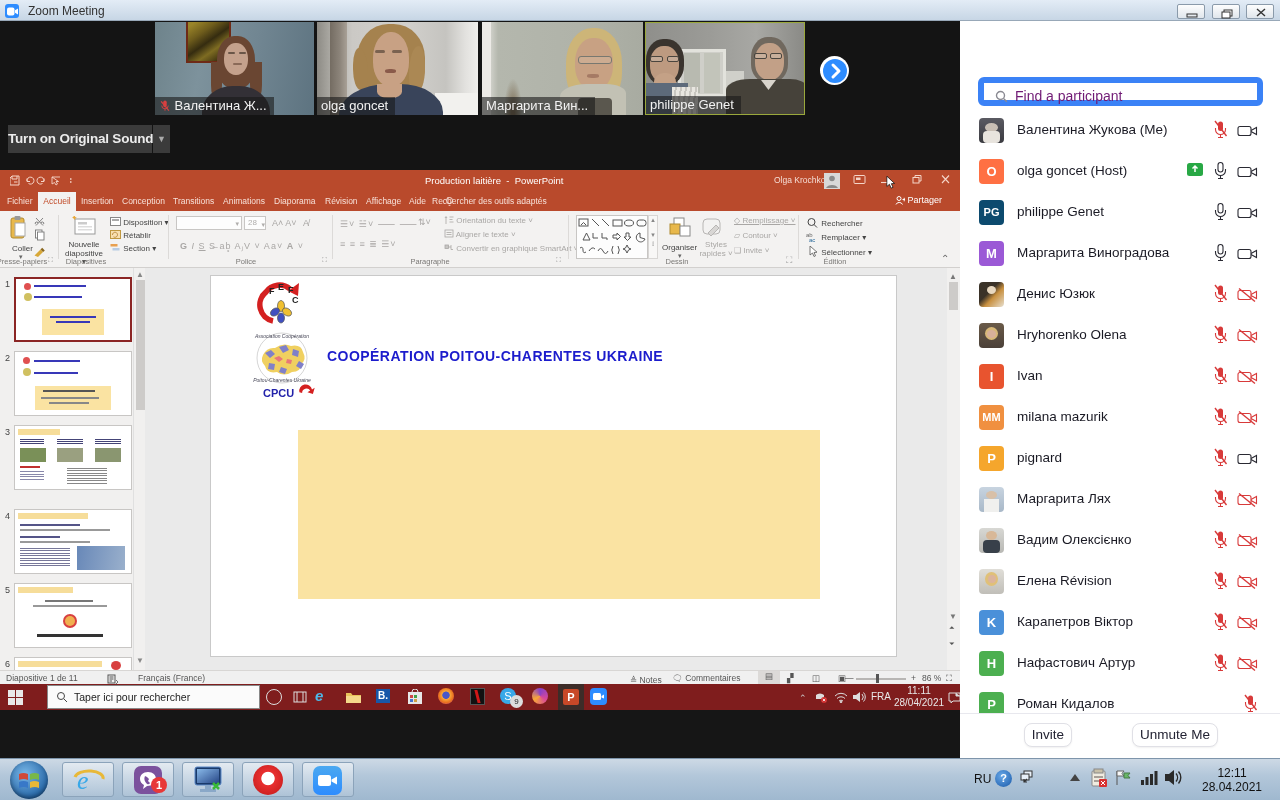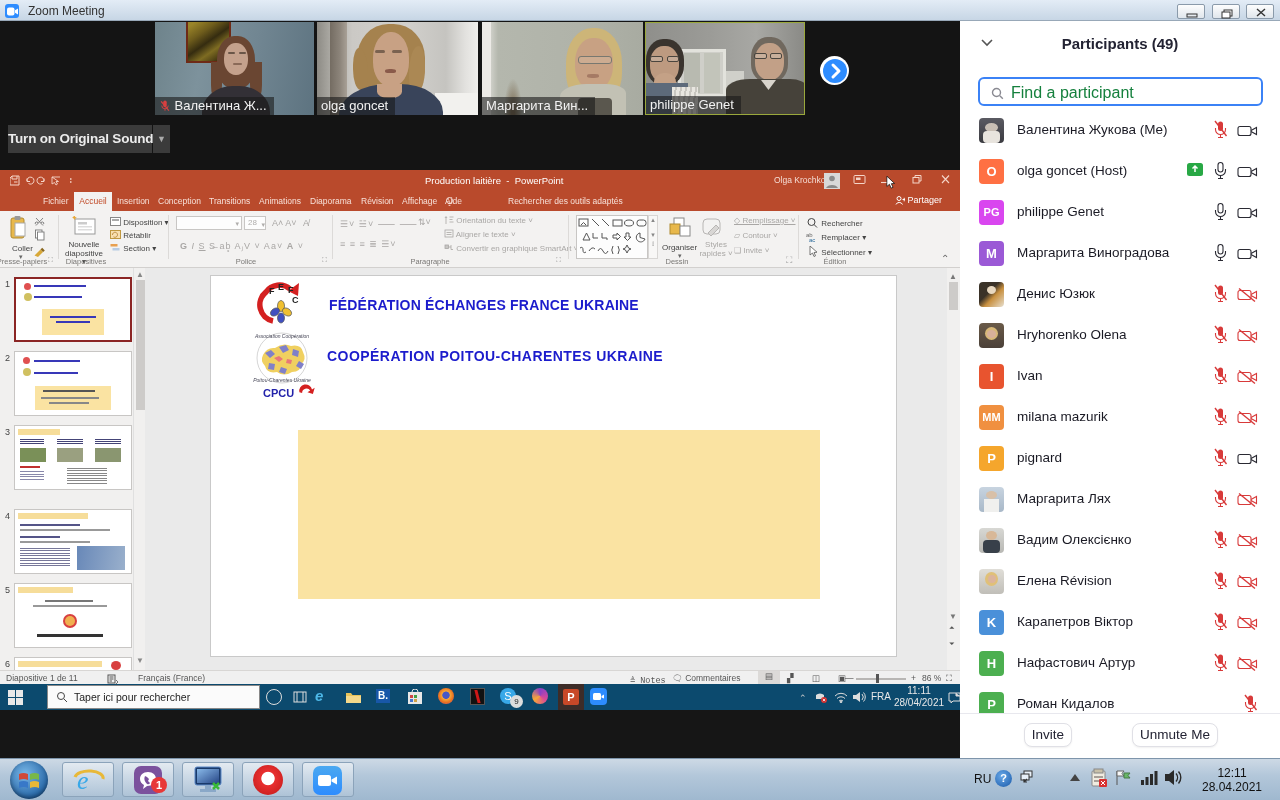--- a/index.html
+++ b/index.html
@@ -17,50 +17,50 @@
 
 .vid { top:22px; height:93px; overflow:hidden; }
 .vlabel { position:absolute; left:0px; bottom:0px; background:rgba(25,25,25,0.6); color:#f2f2f2; font-size:13px; padding:1px 7px 2px 4px; white-space:nowrap; }
 
 #sndbtn { left:8px; top:125px; width:144px; height:28px; background:#3b3b3b; color:#ececec; font-size:13.5px; font-weight:bold; text-align:center; line-height:27px; white-space:nowrap; letter-spacing:-0.2px; }
 #snddrop { left:153px; top:125px; width:17px; height:28px; background:#3b3b3b; color:#aaa; font-size:9px; text-align:center; line-height:28px; }
 
 #ppt { left:0; top:170px; width:960px; height:515px; background:#f3f2f1; }
 #ppt-title { left:0; top:0; width:960px; height:22px; background:#b94a2c; }
 #ppt-tabs { left:0; top:22px; width:960px; height:19px; background:#b94a2c; }
-.ptab { position:absolute; top:0; height:19px; color:#f7e0d8; font-size:8.5px; line-height:18px;margin-left:36px; }
+.ptab { position:absolute; top:0; height:19px; color:#f7e0d8; font-size:8.5px; line-height:18px; }
 .ptab.sel { background:#f3f2f1; color:#c24c2a; }
 #ribbon { left:0; top:41px; width:960px; height:57px; background:#f3f2f1; font-size:8px; color:#444; }
 .gsep { position:absolute; top:4px; height:44px; width:1px; background:#dcdad8; }
 .glabel { position:absolute; top:46px; font-size:7.5px; color:#7a7876; width:100px; text-align:center; }
 .grey { color:#a9a7a5; }
 #ribbon-border { left:0; top:97px; width:960px; height:1px; background:#d2d0ce; }
 
 #pptbody { left:0; top:98px; width:960px; height:402px; background:#eaeaea; }
 #slidepanel { left:0; top:0; width:133px; height:402px; background:#f1f0ef; }
 #spscroll { left:133px; top:0; width:12px; height:402px; background:#f1f0ef; border-left:1px solid #e0e0e0;}
 .thumbnum { position:absolute; font-size:9px; color:#444; }
 .thumb { position:absolute; left:14px; width:118px; background:#fff; border:1px solid #c8c6c4; }
 
 #editor { left:145px; top:0; width:802px; height:402px; background:#eaeaea; }
 #slide { left:65px; top:7px; width:687px; height:382px; background:#fff; border:1px solid #c9c9c9; }
 #vscroll { left:947px; top:0; width:13px; height:402px; background:#f1f0ef; }
 
 #pptstatus { left:0; top:500px; width:960px; height:15px; background:#f0f0f0; border-top:1px solid #d8d6d4; font-size:8.5px; color:#555; }
 
-#tb10 { left:0; top:684px; width:1008px; height:26px; background:#0c4a6e; }
+#tb10 { left:0; top:684px; width:1008px; height:26px; background:#7f1d1d; }
 #tb10 .search { left:47px; top:1px; width:213px; height:24px; background:#fbfbfb; border:1px solid #888; color:#222; font-size:10.5px; line-height:23px; }
 
 #gap { left:0; top:710px; width:960px; height:48px; background:#161616; }
 
 #panel { left:960px; top:21px; width:320px; height:737px; background:#fff; }
 #panel .hdr { left:0; top:0; width:320px; height:45px; }
 #panel .hdr .chev { position:absolute; left:20px; top:17px; }
 #panel .hdr .t { position:absolute; left:0; top:14px; width:320px; text-align:center; font-size:15px; font-weight:bold; color:#232333; }
-#searchbox { left:18px; top:56px; width:285px; height:29px; border:2px solid #3b82f6; border-radius:6px; color:#15803d; font-size:16px; line-height:27px; }
+#searchbox { left:18px; top:56px; width:285px; height:29px; border:6px solid #3b82f6; border-radius:6px; color:#701a75; font-size:14px; line-height:27px; }
 .prow { position:absolute; left:0; width:320px; height:41px; }
 .pav { position:absolute; left:19px; top:8px; width:25px; height:25px; border-radius:4px; color:#fff; font-weight:bold; font-size:12px; text-align:center; line-height:25px; overflow:hidden;}
 .pname { position:absolute; left:57px; top:12px; font-size:13.5px; color:#1a1a24; white-space:nowrap; }
 .picons { position:absolute; right:22px; top:10px; }
 .picons svg { margin-left:9px; vertical-align:top;}
 #pfoot { left:0; top:692px; width:320px; height:45px; border-top:1px solid #e8e8ee; background:#fff; }
 .zbtn { position:absolute; top:9px; height:24px; background:#fff; border:1px solid #e0e0e6; border-radius:8px; font-size:13.5px; color:#232333; text-align:center; line-height:22px; box-shadow:0 1px 2px rgba(0,0,0,0.06);}
 
 #tb7 { left:0; top:758px; width:1280px; height:42px; background:linear-gradient(#cdd9e5,#b3c7da 40%,#9fb8cf); border-top:1px solid #7e95ab; }
 .tb7btn { position:absolute; top:3px; width:52px; height:35px; border:1px solid #8ba3ba; border-radius:3px; background:linear-gradient(rgba(255,255,255,0.5),rgba(255,255,255,0.12)); }
@@ -211,21 +211,21 @@
       <div class="ptab" style="left:173px;">Transitions</div>
       <div class="ptab" style="left:223px;">Animations</div>
       <div class="ptab" style="left:274px;">Diaporama</div>
       <div class="ptab" style="left:325px;">Révision</div>
       <div class="ptab" style="left:366px;">Affichage</div>
       <div class="ptab" style="left:409px;">Aide</div>
       <svg class="abs" style="left:444px;top:4px;" width="11" height="12" fill="none" stroke="#f7e0d8">
           <circle cx="5.5" cy="4.5" r="3"></circle>
           <path d="M4.2 7.5 h2.6 M4.6 9.3 h1.8"></path>
         </svg>
-      <div class="ptab" style="left:472px;text-align:right;">Rechercher des outils adaptés</div>
+      <div class="ptab" style="left:432px;text-align:right;">Rechercher des outils adaptés</div>
       <div class="abs" style="left:895px;top:3px;font-size:9px;color:#fff;">
         <svg width="10" height="10" style="vertical-align:-2px;" fill="none" stroke="#fff">
             <circle cx="4" cy="3.5" r="2"></circle>
             <path d="M1 9.5 a3.5 3.3 0 0 1 6.5 0 M7.5 4.5 h3.5 M9.2 2.8 v3.5"></path>
           </svg> Partager</div>
     </div>
     <div id="ribbon" class="abs">
 
       <svg class="abs" style="left:9px;top:4px;" width="20" height="26">
           <rect x="2" y="3" width="13" height="20" rx="2" fill="#e8b84b" stroke="#b08a30"></rect>
@@ -426,21 +426,20 @@
             <path d="M31 11 l11 -8 l-1 13 Z" fill="#d42020"></path>
             <text x="12" y="14" font-size="9" font-weight="bold" fill="#222">F</text>
             <text x="21" y="10" font-size="9" font-weight="bold" fill="#222">E</text>
             <text x="31" y="13" font-size="9" font-weight="bold" fill="#222">F</text>
             <text x="35" y="23" font-size="9" font-weight="bold" fill="#222">C</text>
             <ellipse cx="24" cy="26" rx="3.5" ry="5.5" fill="#f0c030" stroke="#555" stroke-width="0.7"></ellipse>
             <ellipse cx="18" cy="32" rx="5" ry="3.5" fill="#4050c0" stroke="#555" stroke-width="0.7" transform="rotate(-35 18 32)"></ellipse>
             <ellipse cx="30" cy="32" rx="5" ry="3.5" fill="#f0c030" stroke="#555" stroke-width="0.7" transform="rotate(35 30 32)"></ellipse>
             <ellipse cx="24" cy="38" rx="3.5" ry="5" fill="#4050c0" stroke="#555" stroke-width="0.7"></ellipse>
           </svg>
-          <div class="abs" style="left:118px;top:21px;font-size:14px;font-weight:bold;color:#1c1ccc;letter-spacing:0.2px;">FÉDÉRATION ÉCHANGES FRANCE UKRAINE</div>
 
           <svg class="abs" style="left:38px;top:55px;" width="72" height="70" viewBox="0 0 72 70">
             <circle cx="33" cy="27" r="25" fill="#fff" stroke="#aaa" stroke-width="0.5"></circle>
             <path d="M14 24 q4 -8 12 -7 q8 -6 16 -2 q10 -2 12 6 q4 8 -2 12 q0 8 -9 8 q-8 5 -15 0 q-10 2 -12 -6 q-5 -5 -2 -11 Z" fill="#f0d060"></path>
             <path d="M16 22 l6 -3 l4 4 l-5 4 Z M30 16 l7 -2 l3 5 l-6 3 Z M44 18 l6 2 l-1 6 l-6 -2 Z M50 30 l5 3 l-3 5 l-5 -3 Z M20 32 l6 1 l-1 6 l-6 -1 Z M32 36 l6 2 l-2 5 l-6 -2 Z" fill="#8080c8"></path>
             <path d="M25 27 l5 -2 l4 3 l-4 3 Z M38 28 l5 1 l-1 4 l-5 -1 Z" fill="#e87878"></path>
             <text x="33" y="7" font-size="5" fill="#445" text-anchor="middle" font-style="italic">Association Coopération</text>
             <text x="33" y="51" font-size="5" fill="#445" text-anchor="middle" font-style="italic">Poitou-Charentes Ukraine</text>
             <text x="14" y="66" font-size="11" font-weight="bold" fill="#2222aa">CPCU</text>
             <path d="M48 64 a7 7 0 1 1 14 -3 l3 -2 l-2 7 l-6 -2 l3 -2 a5 5 0 0 0 -9 3 Z" fill="#d42020" transform="scale(0.9) translate(8 4)"></path>
@@ -459,21 +458,21 @@
       </div>
     </div>
     <div id="pptstatus" class="abs">
       <div class="abs" style="left:6px;top:2px;">Diapositive 1 de 11</div>
       <svg class="abs" style="left:107px;top:3px;" width="12" height="10" fill="none" stroke="#555">
           <rect x="1" y="1" width="7" height="8"></rect>
           <path d="M2.5 3 h4 M2.5 5 h4 M2.5 7 h2.5"></path>
           <path d="M9 6 l2 2 l-2 2" stroke-width="0.8"></path>
         </svg>
       <div class="abs" style="left:138px;top:2px;">Français (France)</div>
-      <div class="abs" style="left:630px;top:4px;font-family:Liberation Mono, monospace;">≜ Notes</div>
+      <div class="abs" style="left:630px;top:4px;">≜ Notes</div>
       <div class="abs" style="left:672px;top:2px;">🗨 Commentaires</div>
       <div class="abs" style="left:758px;top:0px;width:22px;height:15px;background:#dcdad8;text-align:center;">▤</div>
       <div class="abs" style="left:787px;top:2px;">▞</div>
       <div class="abs" style="left:812px;top:2px;">◫</div>
       <div class="abs" style="left:838px;top:2px;">▣</div>
       <div class="abs" style="left:845px;top:2px;">—</div>
       <div class="abs" style="left:856px;top:7px;width:50px;height:2px;background:#b8b6b4;"></div>
       <div class="abs" style="left:876px;top:3px;width:3px;height:9px;background:#555;"></div>
       <div class="abs" style="left:911px;top:2px;">+</div>
       <div class="abs" style="left:922px;top:2px;">86 %</div>
@@ -543,26 +542,20 @@
     <div class="abs" style="left:871px;top:7px;font-size:10px;color:#e8e8e8;">FRA</div>
     <div class="abs" style="left:893px;top:1px;width:52px;text-align:center;font-size:10px;color:#e8e8e8;line-height:12px;">11:11<br>28/04/2021</div>
     <svg class="abs" style="left:948px;top:7px;" width="13" height="12" fill="none" stroke="#ddd">
         <path d="M1 2 h11 v8 h-7 l-2 2 v-2 h-2 Z"></path>
         <path d="M8 2 v3 h4" fill="#ddd"></path>
       </svg>
   </div>
   <div id="gap" class="abs"></div>
 
   <div id="panel" class="abs">
-    <div class="hdr abs">
-      <svg class="chev" width="14" height="10" fill="none" stroke="#555" stroke-width="1.6">
-          <path d="M2 2 l5 5 l5 -5"></path>
-        </svg>
-      <div class="t">Participants (49)</div>
-    </div>
     <div id="searchbox" class="abs"><svg width="13" height="13" style="vertical-align:-2px;margin:0 7px 0 11px;" fill="none" stroke="#8a8a92" stroke-width="1.4">
           <circle cx="5.5" cy="5.5" r="4"></circle>
           <path d="M8.8 8.8 l3 3"></path>
         </svg>Find a participant</div>
     <div id="plist">
       <div class="prow" style="top:89px;">
           <div class="pav" style="background:linear-gradient(#5a5a62,#3a3a40);">
             <div style="position:absolute;left:6px;top:5px;width:13px;height:9px;border-radius:50%;background:#c8beb4;"></div>
             <div style="position:absolute;left:4px;top:13px;width:17px;height:12px;border-radius:4px;background:#e8e4de;"></div>
           </div>
@@ -584,21 +577,21 @@
               <path d="M9 11 V5.5 M6.5 7.5 L9 5 l2.5 2.5" stroke="#fff" stroke-width="1.5" fill="none"></path>
             </svg><svg width="15" height="19" viewBox="0 0 15 19" fill="none" stroke="#2a2a33" stroke-width="1.1">
               <rect x="5" y="1.5" width="5" height="9.5" rx="2.5"></rect>
               <path d="M2.5 8 v1.5 a5 5 0 0 0 10 0 V8 M7.5 15 v2.5 M5 17.5 h5"></path>
             </svg><svg width="21" height="19" viewBox="0 0 21 14" fill="none" stroke="#2a2a33" stroke-width="1.1" style="padding-top:3px;">
               <rect x="1" y="2.5" width="13" height="9" rx="2"></rect>
               <path d="M14 6.5 L19.5 3.5 v7 L14 7.5"></path>
             </svg></div>
         </div>
       <div class="prow" style="top:171px;">
-          <div class="pav" style="background:#d946ef;font-size:11px;">PG</div>
+          <div class="pav" style="background:#0c4a6e;font-size:11px;">PG</div>
           <div class="pname">philippe Genet</div>
           <div class="picons"><svg width="15" height="19" viewBox="0 0 15 19" fill="none" stroke="#2a2a33" stroke-width="1.1">
               <rect x="5" y="1.5" width="5" height="9.5" rx="2.5"></rect>
               <path d="M2.5 8 v1.5 a5 5 0 0 0 10 0 V8 M7.5 15 v2.5 M5 17.5 h5"></path>
             </svg><svg width="21" height="19" viewBox="0 0 21 14" fill="none" stroke="#2a2a33" stroke-width="1.1" style="padding-top:3px;">
               <rect x="1" y="2.5" width="13" height="9" rx="2"></rect>
               <path d="M14 6.5 L19.5 3.5 v7 L14 7.5"></path>
             </svg></div>
         </div>
       <div class="prow" style="top:212px;">

